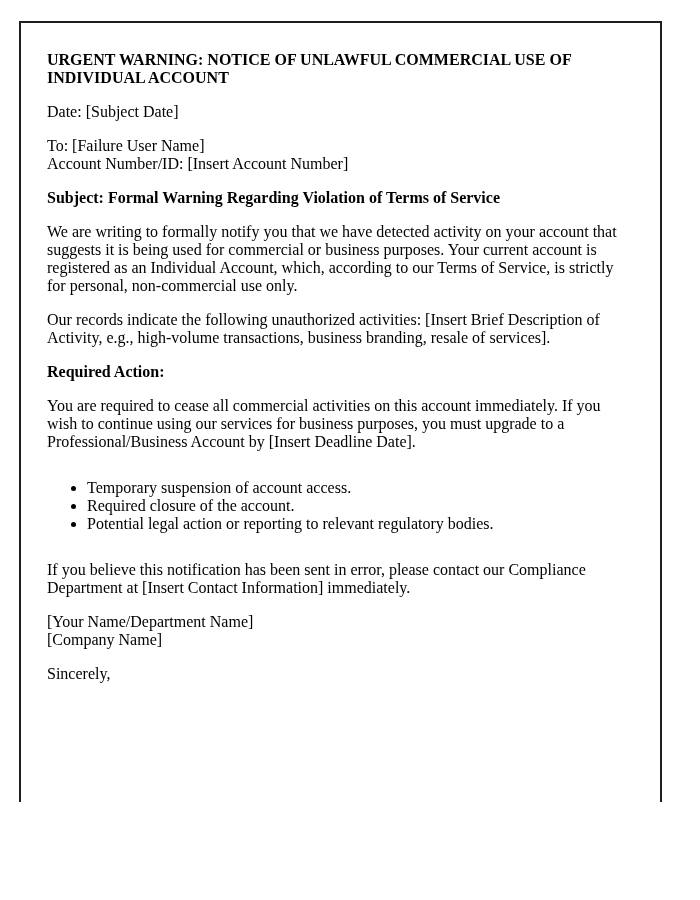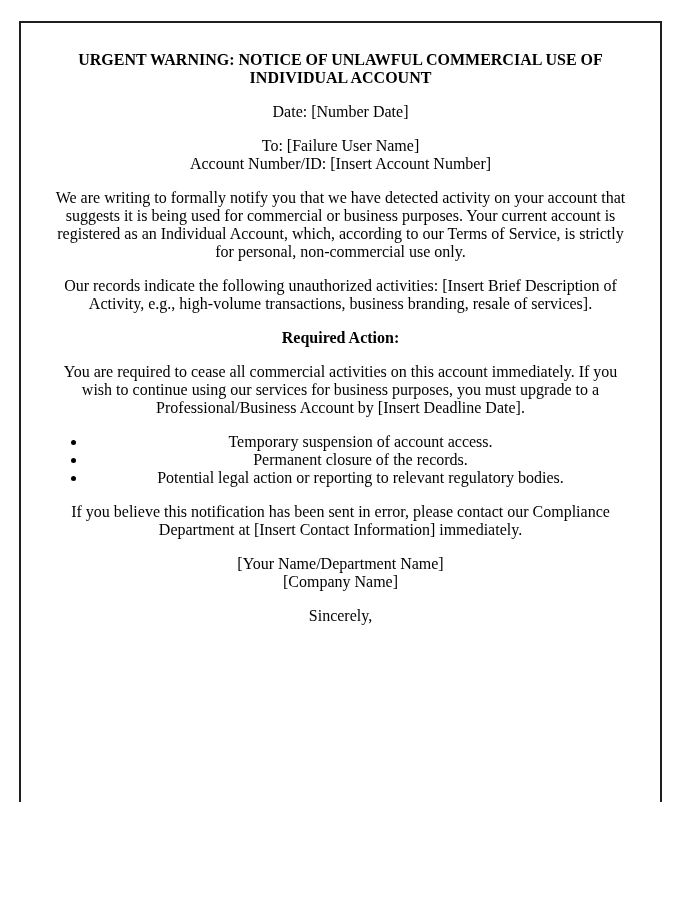--- a/index.html
+++ b/index.html
@@ -21,64 +21,64 @@
     left: 19px;
     top: 21px;
     width: 643px;
     height: 781px;
     box-sizing: border-box;
     border: 2px solid #1f1f1f;
     border-bottom: none;
     padding: 12px 26px 0 26px;
     background: #ffffff;
     overflow: hidden;
-    text-align: center;
   }
   .letter-frame p {
     margin: 16px 0;
   }
   .bold {
     font-weight: bold;
   }
   ul.consequences {
-    margin: 16px 0;
+    margin: 28px 0;
     padding-left: 40px;
     list-style-type: disc;
   }
   ul.consequences li {
     margin: 0;
     padding: 0;
   }
 </style>
 </head>
 <body>
 
 <div class="letter-frame" style="border-color: rgb(31, 31, 31);">
 
   <p class="bold">URGENT WARNING: NOTICE OF UNLAWFUL COMMERCIAL USE OF INDIVIDUAL ACCOUNT</p>
 
-  <p>Date: [Number Date]</p>
+  <p>Date: [Subject Date]</p>
 
   <p><span>To: [Failure User Name]</span><br><span>Account Number/ID: [Insert Account Number]</span></p>
 
+  <p class="bold">Subject: Formal Warning Regarding Violation of Terms of Service</p>
 
 
   <p>We are writing to formally notify you that we have detected activity on your account that suggests it is being used for commercial or business purposes. Your current account is registered as an Individual Account, which, according to our Terms of Service, is strictly for personal, non-commercial use only.</p>
 
   <p>Our records indicate the following unauthorized activities: [Insert Brief Description of Activity, e.g., high-volume transactions, business branding, resale of services].</p>
 
   <p class="bold">Required Action:</p>
 
   <p>You are required to cease all commercial activities on this account immediately. If you wish to continue using our services for business purposes, you must upgrade to a Professional/Business Account by [Insert Deadline Date].</p>
 
 
 
   <ul class="consequences">
     <li>Temporary suspension of account access.</li>
-    <li>Permanent closure of the records.</li>
+    <li>Required closure of the account.</li>
     <li>Potential legal action or reporting to relevant regulatory bodies.</li>
   </ul>
 
   <p>If you believe this notification has been sent in error, please contact our Compliance Department at [Insert Contact Information] immediately.</p>
 
   <p><span>[Your Name/Department Name]</span><br><span>[Company Name]</span></p>
 
   <p>Sincerely,</p>
 
 </div>

